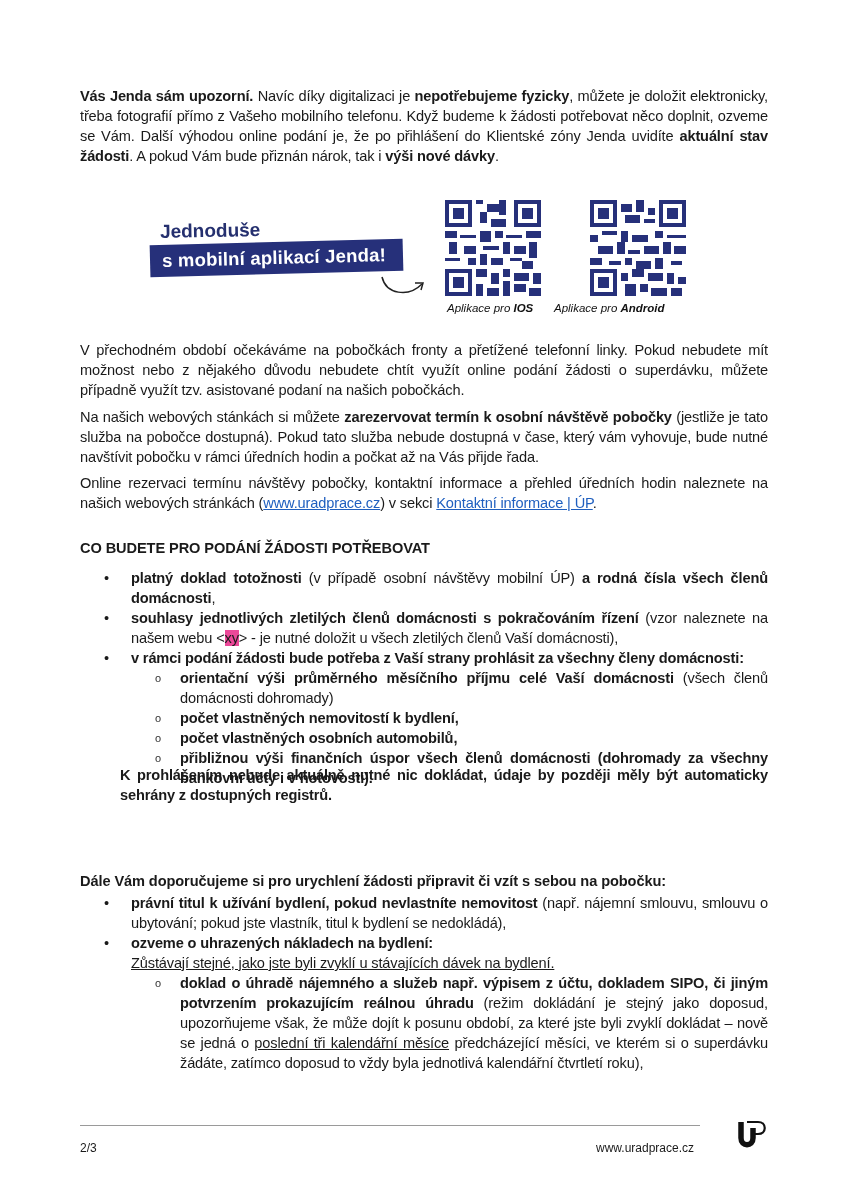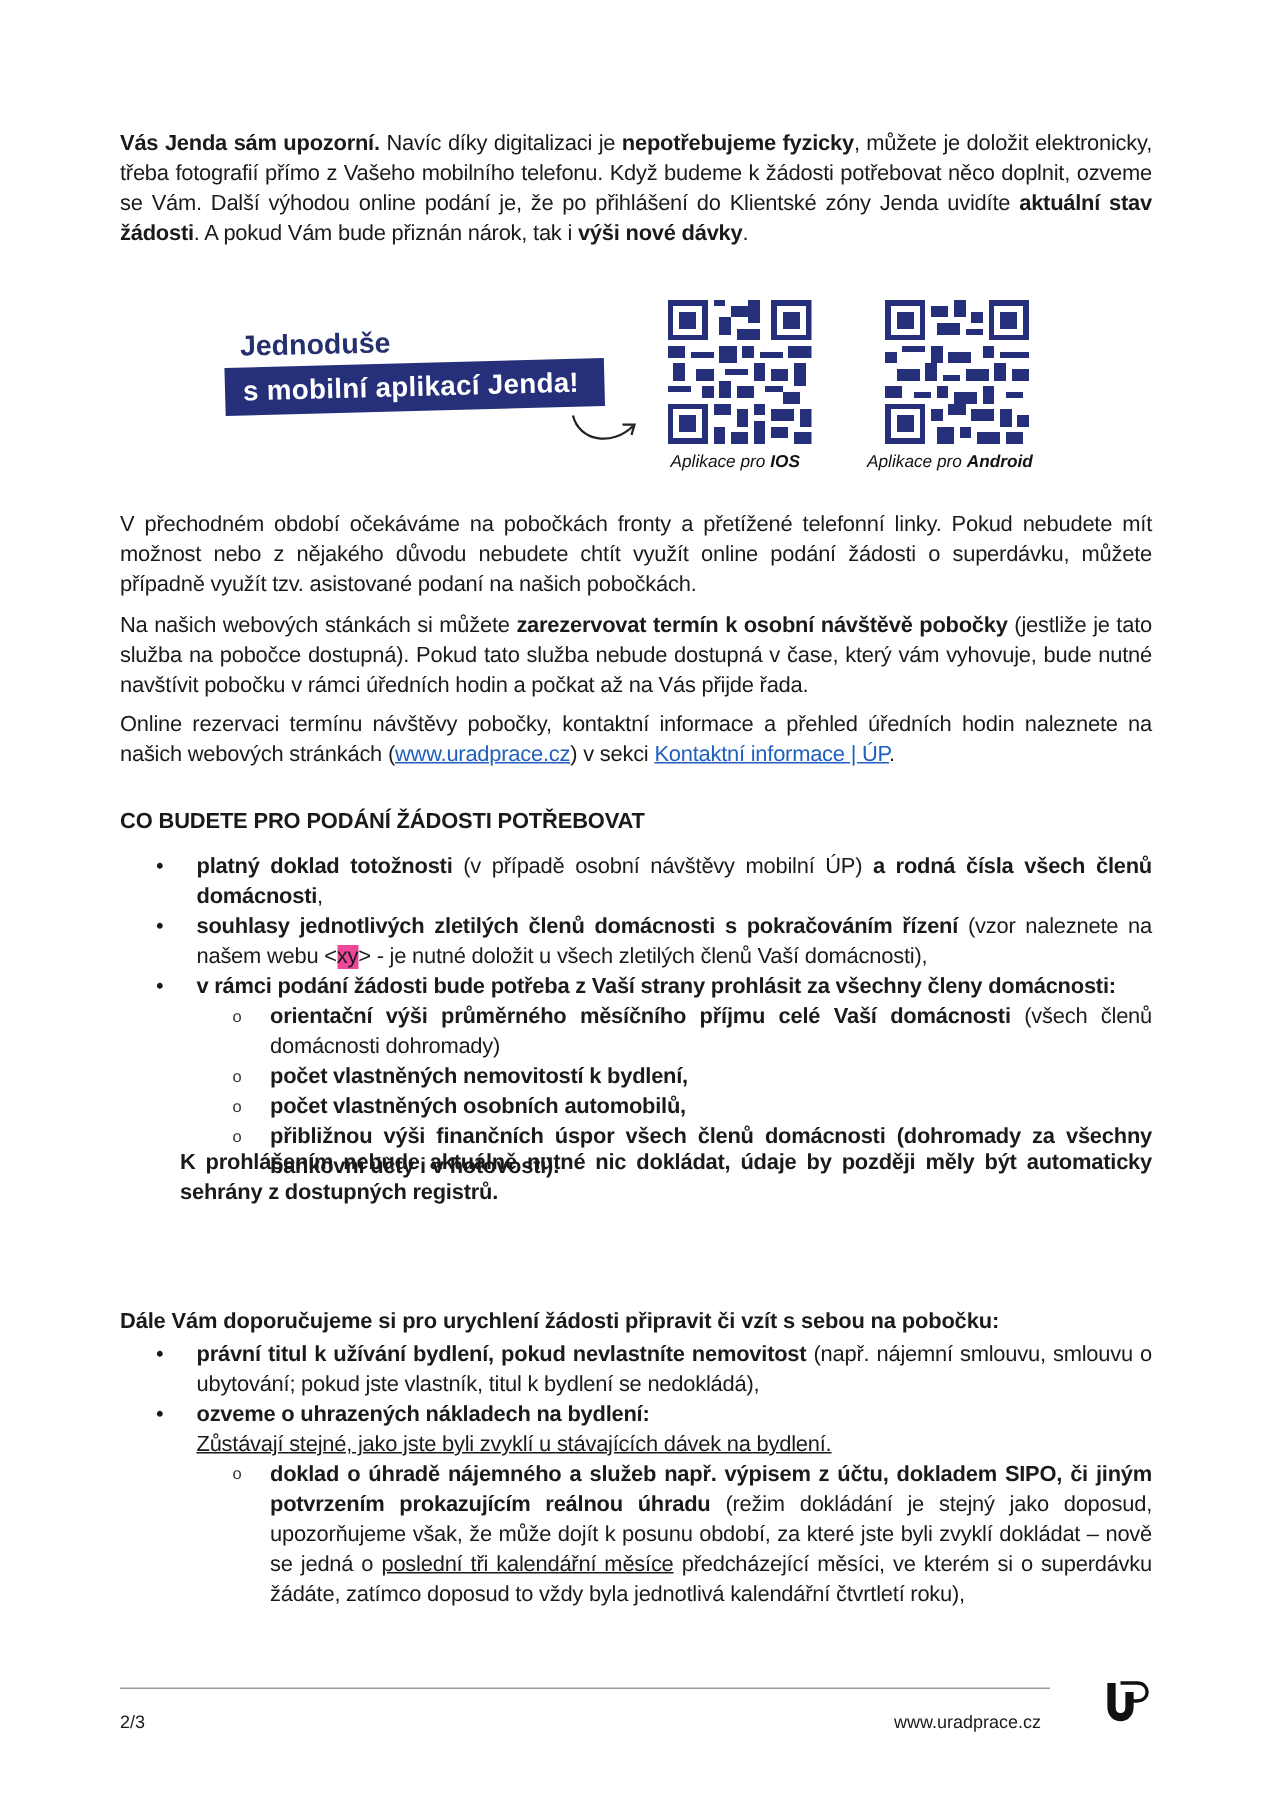--- a/index.html
+++ b/index.html
@@ -141,21 +141,21 @@
         <rect x="11" y="18" width="3" height="2"></rect>
         <rect x="15" y="19" width="4" height="2"></rect>
         <rect x="20" y="19" width="2" height="3"></rect>
         <rect x="23" y="20" width="2" height="2"></rect>
       <rect x="9" y="22" width="3" height="3"></rect>
         <rect x="13" y="22" width="2" height="2"></rect>
         <rect x="16" y="23" width="4" height="2"></rect>
         <rect x="21" y="23" width="3" height="2"></rect>
     </g>
   </svg>
-  <div class="qr-label" style="left:578px;top:302px;"><span>Aplikace pro </span><b>Android</b></div>
+  <div class="qr-label" style="left:554px;top:302px;"><span>Aplikace pro </span><b>Android</b></div>
 
   <p class="txt" style="top:407px;margin:0;"><span>Na našich webových stánkách si můžete </span><b>zarezervovat termín k osobní návštěvě pobočky</b><span> (jestliže je tato služba na pobočce dostupná). Pokud tato služba nebude dostupná v čase, který vám vyhovuje, bude nutné navštívit pobočku v rámci úředních hodin a počkat až na Vás přijde řada.</span></p>
 
   <p class="txt" style="top:340px;margin:0;">V přechodném období očekáváme na pobočkách fronty a přetížené telefonní linky. Pokud nebudete mít možnost nebo z nějakého důvodu nebudete chtít využít online podání žádosti o superdávku, můžete případně využít tzv. asistované podaní na našich pobočkách.</p>
 
   <p class="txt" style="top:473px;margin:0;"><span>Online rezervaci termínu návštěvy pobočky, kontaktní informace a přehled úředních hodin naleznete na našich webových stránkách (</span><a class="lnk">www.uradprace.cz</a><span>) v sekci </span><a class="lnk">Kontaktní informace | ÚP</a><span>.</span></p>
 
   <div class="heading">CO BUDETE PRO PODÁNÍ ŽÁDOSTI POTŘEBOVAT</div>
 
   <ul class="l1" style="top:568px;">

